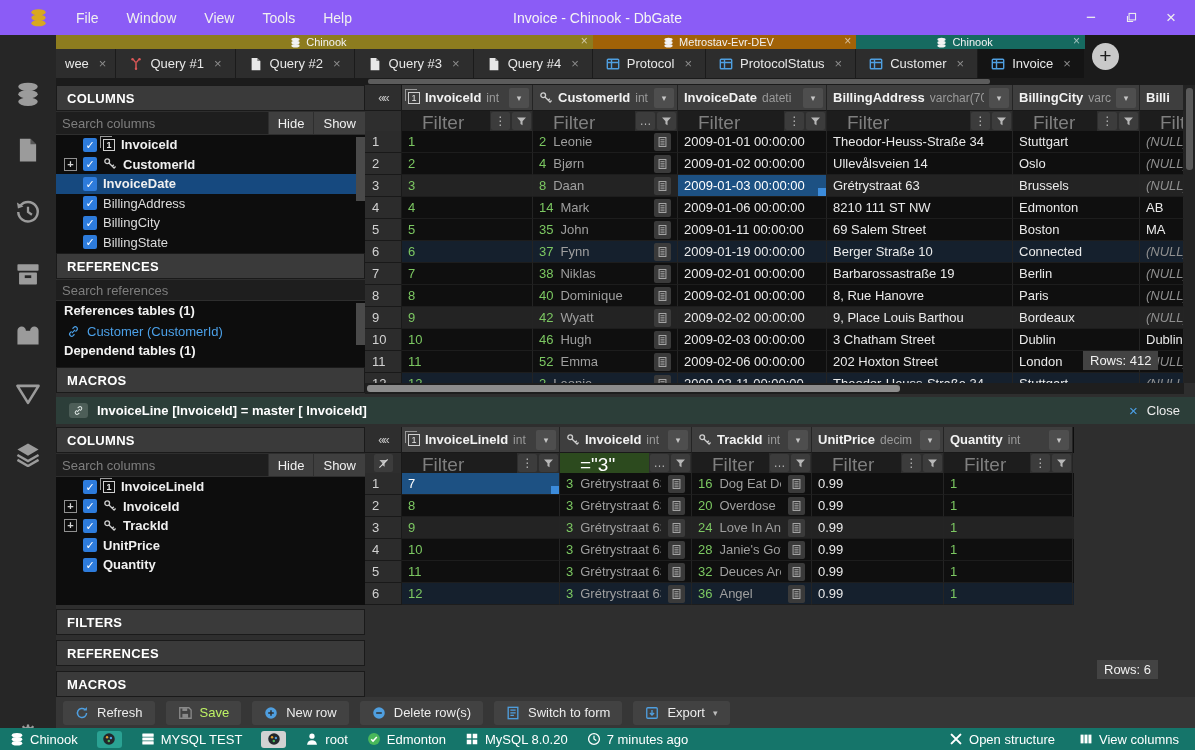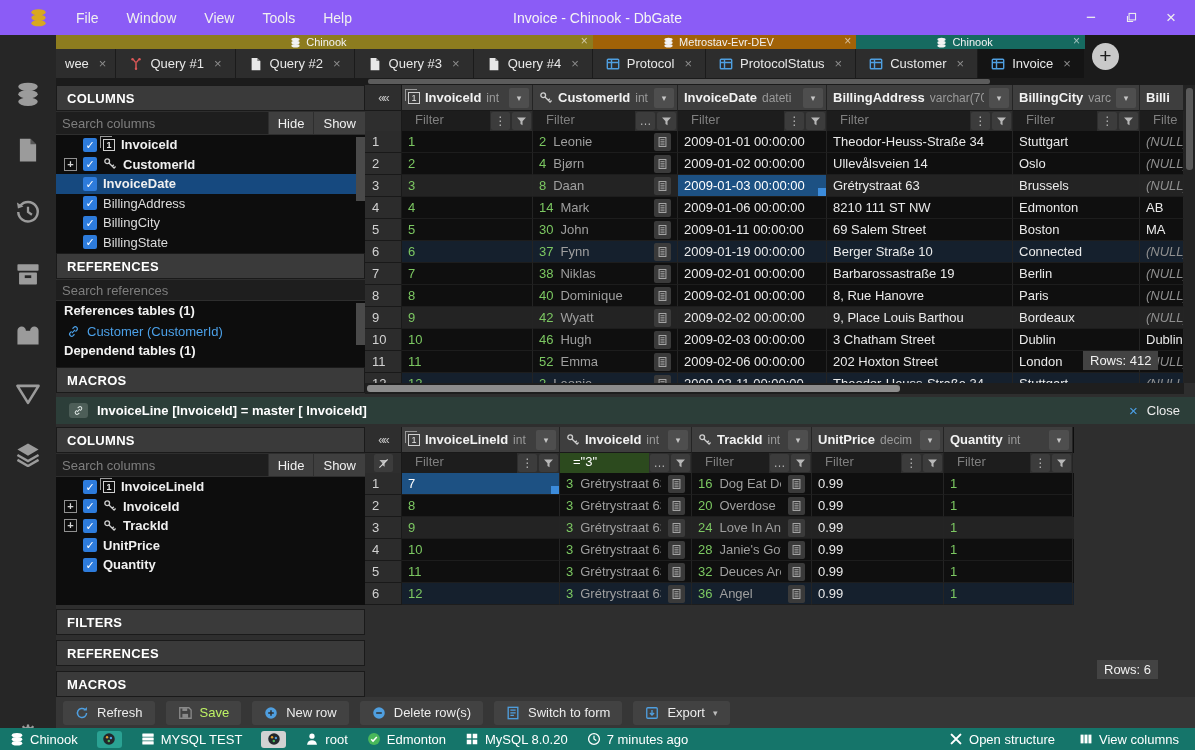--- a/index.html
+++ b/index.html
@@ -92,22 +92,22 @@
   .g-htype { font-size:12px; color:#9b9b9b; white-space:nowrap; flex:1; overflow:hidden; }
   .g-chev { width:20px; height:20px; background:#4e4e4e; border-radius:2px; color:#c5c5c5; font-size:9px;
             display:flex; align-items:center; justify-content:center; flex:none; }
   .g-frow { display:flex; height:20px; background:#2e2e2e; }
   .g-fcorner { width:37px; flex:none; background:#2e2e2e; border-right:1px solid #191919; display:flex;
                align-items:center; justify-content:center; }
   .g-fbtn { width:19px; height:18px; background:#3c3c3c; border-radius:2px; color:#b8b8b8;
             display:flex; align-items:center; justify-content:center; font-size:12px; flex:none; margin:1px; }
   .g-fbtn .i { width:11px; height:11px; }
   .g-fcell { display:flex; align-items:center; border-right:1px solid #242424; background:#2e2e2e; flex:none; overflow:hidden; }
-  .g-finput { flex:1; background:#1d1d1d; align-self:stretch; color:#7f7f7f; font-size:13px;
-              padding:1px 13px 0; overflow:hidden; white-space:nowrap; min-width:0; }
+  .g-finput { flex:1; background:#1d1d1d; align-self:stretch; color:#7f7f7f; font-size:19px;
+              padding:1px 20px 0; overflow:hidden; white-space:nowrap; min-width:0; }
   .g-finput.green { background:#2c4a1e; color:#fff; }
   .g-row { display:flex; height:22px; background:#0f0f0f; }
   .g-row.light { background:#232323; }
   .g-row.rowsel { background:#15202d; }
   .g-rownum { width:37px; flex:none; background:#2c2c2c; color:#d2d2d2; font-size:13px; padding-left:7px;
               line-height:21px; border-right:1px solid #191919; border-bottom:1px solid #191919; }
   .g-cell { border-right:1px solid #242424; border-bottom:1px solid #1d1d1d; font-size:13px;
             padding:0 6px; overflow:hidden; white-space:nowrap; display:flex; gap:7px; align-items:center; flex:none; }
   .v-num { color:#7cc862; }
   .v-text { color:#eaeaea; }
@@ -723,21 +723,21 @@
       <div class="g-cell" style="width:44px">
         <span class="v-text">AB</span>
       </div>
     </div>
     <div class="g-row">
             <div class="g-rownum">5</div>
       <div class="g-cell" style="width:131px">
         <span class="v-num">5</span>
       </div>
       <div class="g-cell" style="width:145px">
-        <span class="v-num">30</span>
+        <span class="v-num">35</span>
         <span class="ref-label">John</span>
             <span class="docbtn">
           <span class="i ">
             <svg viewBox="0 0 16 16" xmlns="http://www.w3.org/2000/svg">
               <rect x="3" y="1.5" width="10" height="13" fill="none" stroke="currentColor" stroke-width="1.4"></rect>
               <path d="M5 4.5h6M5 7h6M5 9.5h6M5 12h6" stroke="currentColor" stroke-width="1.2"></path>
             </svg>
           </span>
         </span>
       </div>

